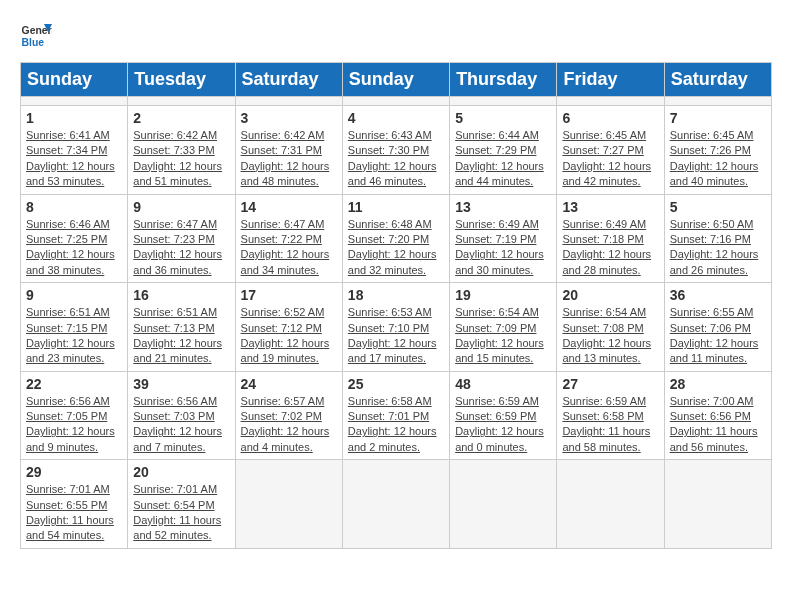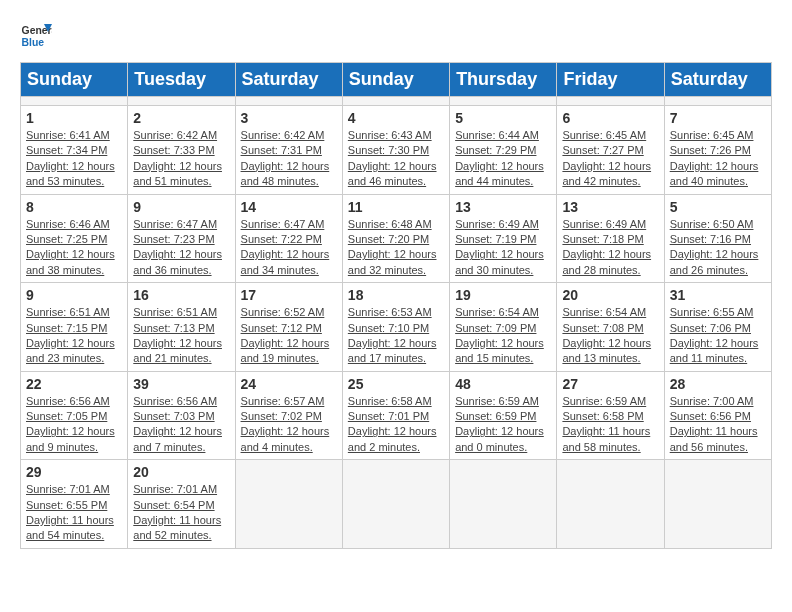--- a/index.html
+++ b/index.html
@@ -211,21 +211,21 @@
         </td>
         <td>
           <span class="day-num">19</span>
           <div class="cell-text">Sunrise: 6:54 AM<br>Sunset: 7:09 PM<br>Daylight: 12 hours and 15 minutes.</div>
         </td>
         <td>
           <span class="day-num">20</span>
           <div class="cell-text">Sunrise: 6:54 AM<br>Sunset: 7:08 PM<br>Daylight: 12 hours and 13 minutes.</div>
         </td>
         <td>
-          <span class="day-num">31</span>
+          <span class="day-num">36</span>
           <div class="cell-text">Sunrise: 6:55 AM<br>Sunset: 7:06 PM<br>Daylight: 12 hours and 11 minutes.</div>
         </td>
       </tr>
       <tr>
         <td>
           <span class="day-num">22</span>
           <div class="cell-text">Sunrise: 6:56 AM<br>Sunset: 7:05 PM<br>Daylight: 12 hours and 9 minutes.</div>
         </td>
         <td>
           <span class="day-num">39</span>

